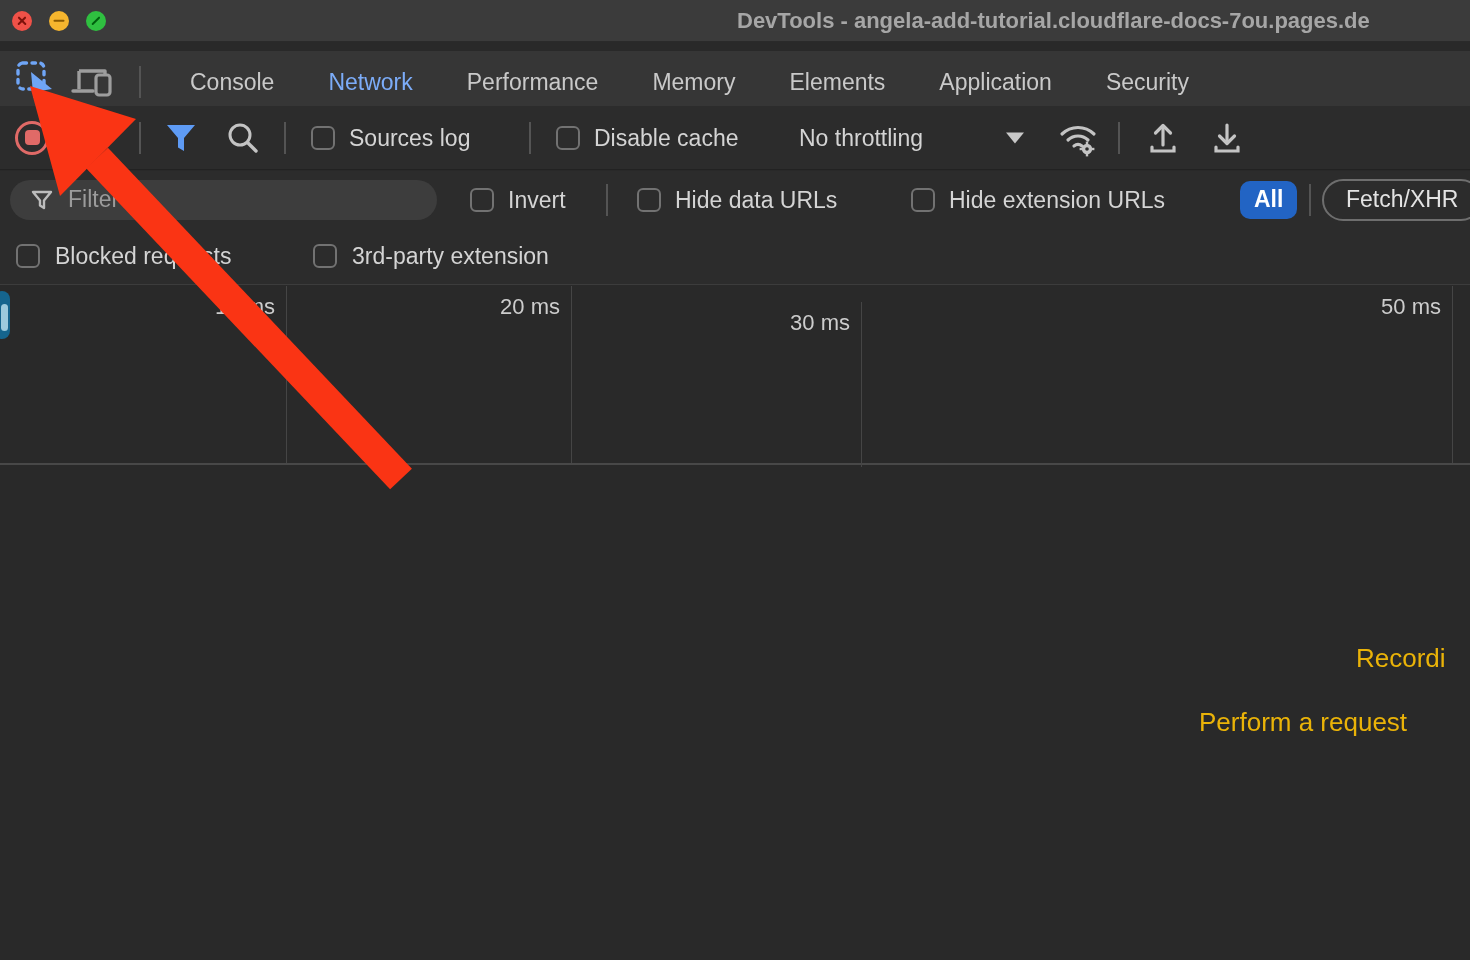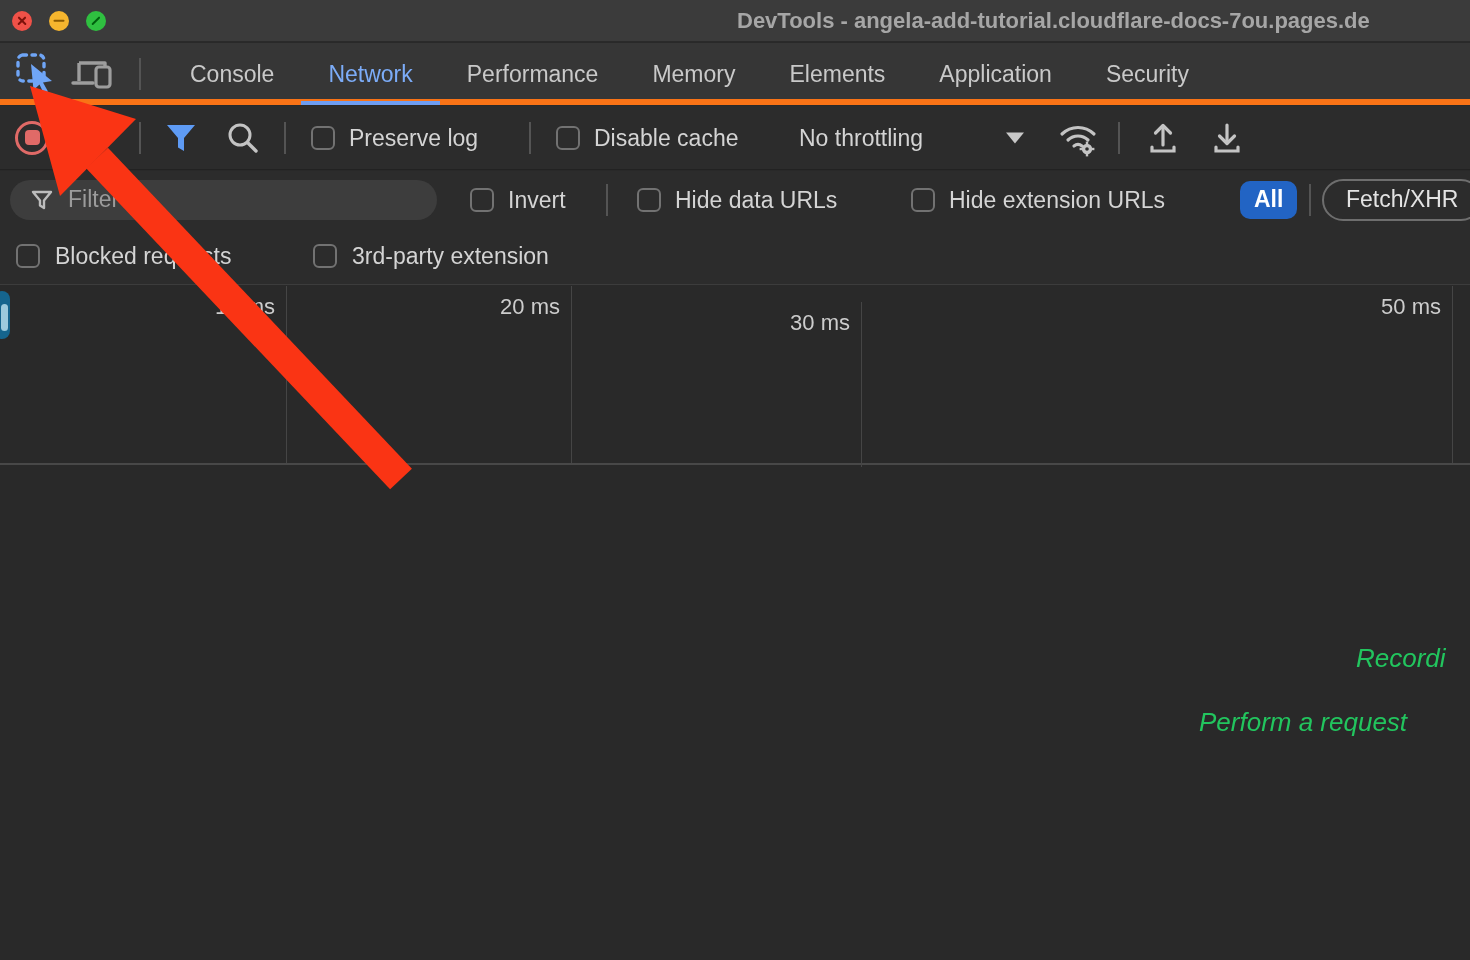--- a/index.html
+++ b/index.html
@@ -16,21 +16,21 @@
   .tl-green { background:#2fc040; }
   .tl .bar { position:absolute; left:50%; top:50%; width:11px; height:2.4px; border-radius:2px; }
   .tl-red .bar1 { background:#7e120b; transform:translate(-50%,-50%) rotate(45deg); }
   .tl-red .bar2 { background:#7e120b; transform:translate(-50%,-50%) rotate(-45deg); }
   .tl-yellow .bar1 { background:#8a5a00; transform:translate(-50%,-50%); }
   .tl-green .bar1 { background:#00600e; transform:translate(-50%,-50%) rotate(-45deg); }
   .win-title { position:absolute; left:737px; top:0; height:42px; line-height:42px; white-space:nowrap;
                font-size:22px; font-weight:600; color:#a6a6a6; }
 
   
-  .tabbar { position:absolute; left:0; top:43px; width:100%; height:62px; background:#363636; border-bottom:6px solid #f97316; }
+  .tabbar { position:absolute; left:0; top:51px; width:100%; height:62px; background:#363636; border-bottom:6px solid #f97316; }
   .icon-btn { position:absolute; top:9px; width:46px; height:44px; display:flex; align-items:center; justify-content:center; border-radius:4px; }
   .vsep { position:absolute; width:2px; background:#545454; }
   .tabs { position:absolute; left:163px; top:0; height:62px; display:flex; }
   .tab { height:62px; line-height:62px; padding:0 27px; font-size:23px; color:#c9c9c9; white-space:nowrap; }
   .tab.active { color:#7cacf8; border-bottom:4px solid #6d9df2; }
 
   
   .row { position:absolute; left:0; width:100%; background:#2c2c2c; }
   .toolbar  { top:106px; height:64px; border-bottom:1px solid #222222; }
   .filterrow{ top:171px; height:57px; }
@@ -58,21 +58,21 @@
 
   
   .overview { position:absolute; left:0; top:286px; width:100%; height:179px; background:#292929; border-bottom:2px solid #484848; }
   .tl-col { position:absolute; top:0; height:100%; border-right:1px solid #454545; }
   .tl-col span { position:absolute; top:8px; right:11px; font-size:22px; color:#cccccc; white-space:nowrap; }
   .ov-handle { position:absolute; left:-6px; top:5px; width:16px; height:48px; border-radius:8px; background:#15658e; }
   .ov-handle .grip { position:absolute; left:7px; top:13px; width:7px; height:27px; border-radius:3.5px; background:#9ccadd; }
 
   
   .content { position:absolute; left:0; top:467px; width:100%; height:493px; background:#292929; }
-  .empty-line { position:absolute; font-size:26px; color:#22c55e; white-space:nowrap;font-style:italic; }
+  .empty-line { position:absolute; font-size:26px; color:#eab308; white-space:nowrap; }
 
   
   .arrow-overlay { position:absolute; left:0; top:0; width:1470px; height:960px; z-index:50; pointer-events:none; }
 </style>
 </head>
 <body>
 
 <div id="app">
 
   <div class="titlebar">
@@ -142,21 +142,21 @@
       <span>
         <svg width="34" height="34" viewBox="0 0 34 34" style="display:block;">
           <circle cx="14" cy="14" r="10" fill="none" stroke="#c4c4c4" stroke-width="3"></circle>
           <line x1="21.5" y1="21.5" x2="30" y2="30" stroke="#c4c4c4" stroke-width="3.4" stroke-linecap="round"></line>
         </svg>
       </span>
     </div>
     <div class="vsep" style="left:284px; top:16px; height:32px;"></div>
 
     <div class="abs checkbox" style="left:311px;"></div>
-    <div class="abs lbl" style="left:349px;">Preserve log</div>
+    <div class="abs lbl" style="left:349px;">Sources log</div>
     <div class="vsep" style="left:529px; top:16px; height:32px;"></div>
 
     <div class="abs checkbox" style="left:556px;"></div>
     <div class="abs lbl" style="left:594px;">Disable cache</div>
 
     <div class="abs lbl" style="left:799px;">No throttling</div>
     <div class="abs caret-down" style="left:1006px;"></div>
 
     <div class="abs" style="left:1056px;">
       <span>

